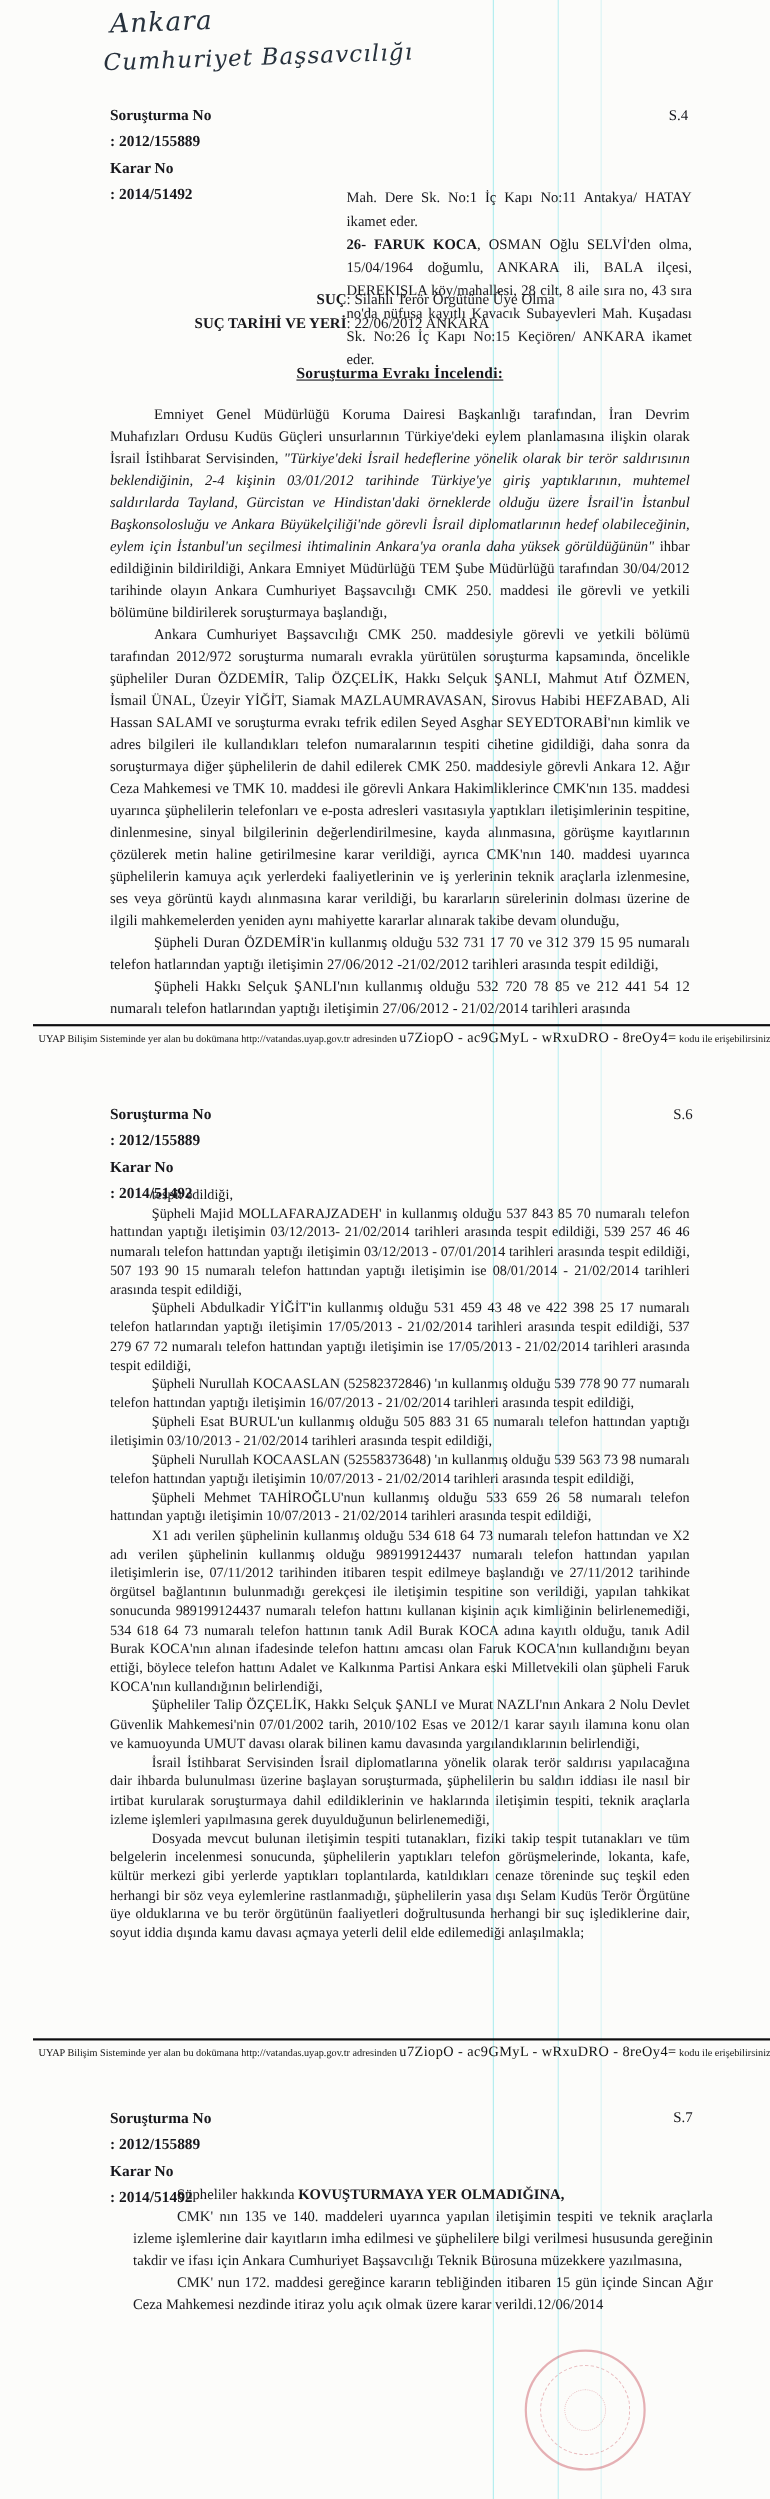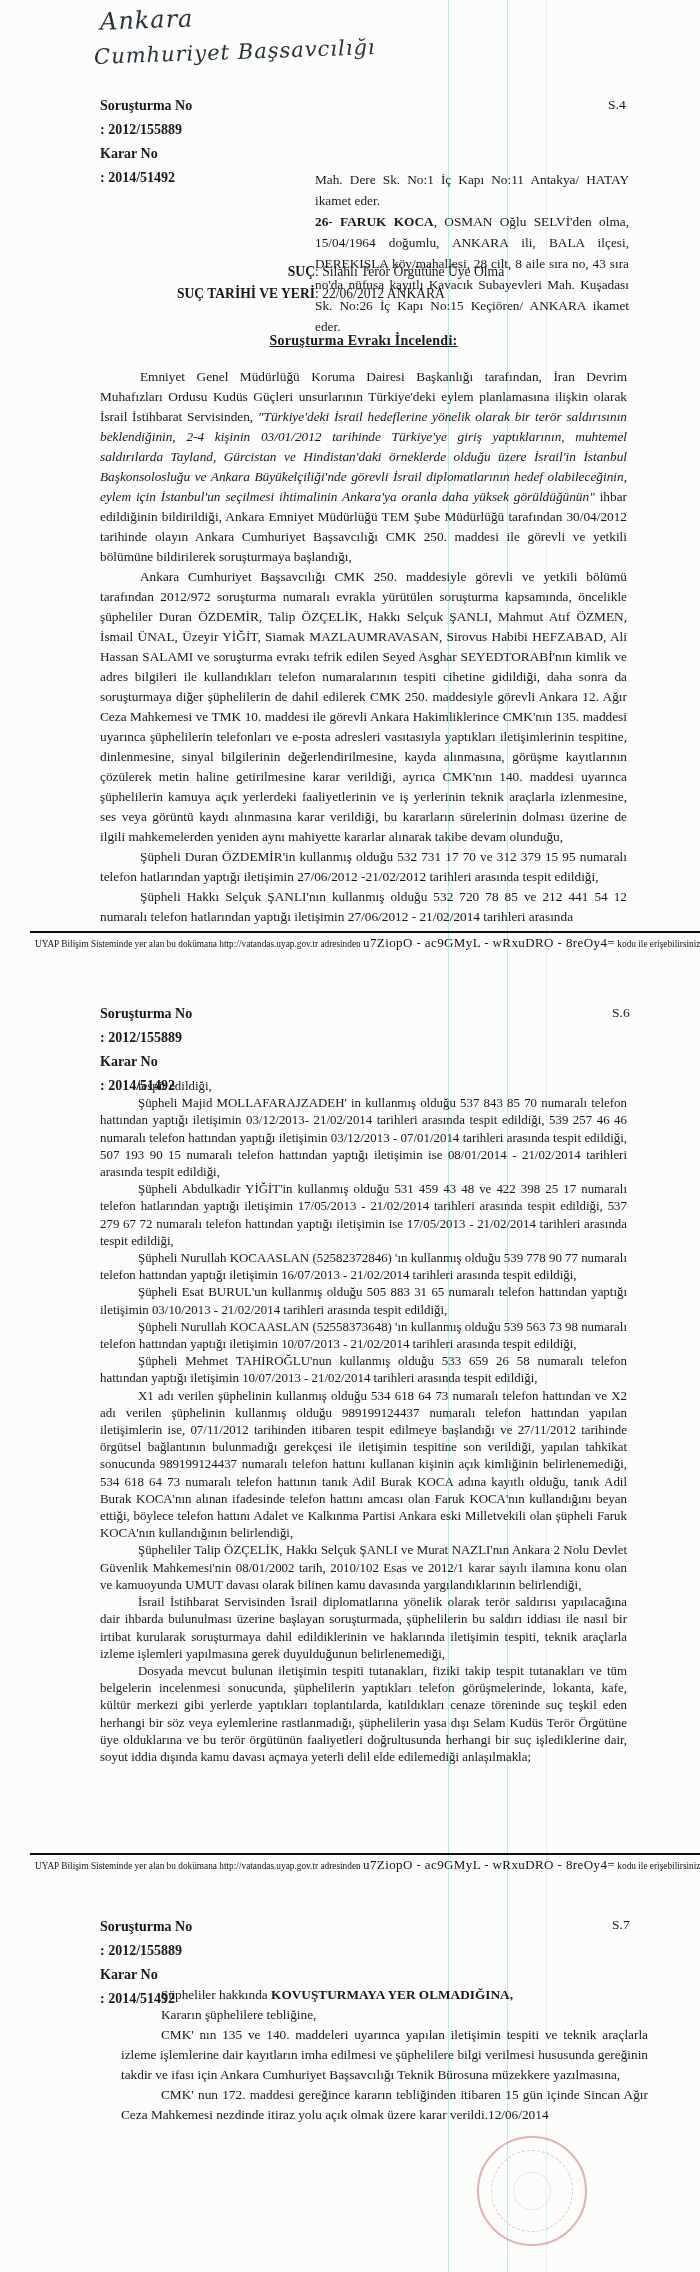--- a/index.html
+++ b/index.html
@@ -144,21 +144,21 @@
 
   <div class="body-col body2">
       <p class="para"><span>tespit edildiği,</span></p>
       <p class="para"><span>Şüpheli Majid MOLLAFARAJZADEH' in kullanmış olduğu 537 843 85 70 numaralı telefon hattından yaptığı iletişimin 03/12/2013- 21/02/2014 tarihleri arasında tespit edildiği, 539 257 46 46 numaralı telefon hattından yaptığı iletişimin 03/12/2013 - 07/01/2014 tarihleri arasında tespit edildiği, 507 193 90 15 numaralı telefon hattından yaptığı  iletişimin ise 08/01/2014 - 21/02/2014 tarihleri arasında tespit edildiği,</span></p>
       <p class="para"><span>Şüpheli Abdulkadir YİĞİT'in kullanmış olduğu 531 459 43 48 ve 422 398 25 17 numaralı telefon hatlarından yaptığı iletişimin 17/05/2013 - 21/02/2014 tarihleri arasında tespit edildiği, 537 279 67 72  numaralı telefon hattından yaptığı iletişimin ise 17/05/2013 - 21/02/2014 tarihleri arasında tespit edildiği,</span></p>
       <p class="para"><span>Şüpheli Nurullah KOCAASLAN (52582372846) 'ın kullanmış olduğu 539 778 90 77 numaralı telefon hattından yaptığı iletişimin 16/07/2013 - 21/02/2014 tarihleri arasında tespit edildiği,</span></p>
       <p class="para"><span>Şüpheli Esat BURUL'un  kullanmış olduğu 505 883 31 65 numaralı telefon  hattından yaptığı iletişimin 03/10/2013 - 21/02/2014 tarihleri arasında tespit edildiği,</span></p>
       <p class="para"><span>Şüpheli Nurullah KOCAASLAN (52558373648) 'ın kullanmış olduğu 539 563 73 98 numaralı telefon hattından yaptığı iletişimin 10/07/2013 - 21/02/2014 tarihleri arasında tespit edildiği,</span></p>
       <p class="para"><span>Şüpheli Mehmet TAHİROĞLU'nun kullanmış olduğu  533 659 26 58 numaralı telefon hattından yaptığı iletişimin 10/07/2013 - 21/02/2014 tarihleri arasında tespit edildiği,</span></p>
       <p class="para"><span>X1 adı verilen şüphelinin kullanmış olduğu 534 618 64 73 numaralı telefon hattından ve X2 adı verilen şüphelinin kullanmış olduğu 989199124437 numaralı telefon hattından yapılan  iletişimlerin ise,  07/11/2012  tarihinden itibaren tespit edilmeye başlandığı ve 27/11/2012 tarihinde örgütsel bağlantının bulunmadığı gerekçesi ile iletişimin tespitine son verildiği, yapılan tahkikat sonucunda 989199124437 numaralı telefon hattını kullanan kişinin açık kimliğinin belirlenemediği, 534 618 64 73 numaralı telefon hattının tanık Adil Burak KOCA adına kayıtlı olduğu, tanık Adil Burak KOCA'nın alınan ifadesinde telefon hattını amcası olan Faruk KOCA'nın kullandığını beyan ettiği, böylece telefon hattını Adalet ve Kalkınma Partisi  Ankara eski Milletvekili olan şüpheli Faruk KOCA'nın kullandığının belirlendiği,</span></p>
-      <p class="para"><span>Şüpheliler Talip ÖZÇELİK, Hakkı Selçuk ŞANLI ve Murat NAZLI'nın Ankara 2 Nolu Devlet Güvenlik Mahkemesi'nin 08/01/2002 tarih, 2010/102 Esas ve 2012/1 karar sayılı ilamına konu olan ve kamuoyunda UMUT davası olarak bilinen kamu davasında yargılandıklarının belirlendiği,</span></p>
+      <p class="para"><span>Şüpheliler Talip ÖZÇELİK, Hakkı Selçuk ŞANLI ve Murat NAZLI'nın Ankara 2 Nolu Devlet Güvenlik Mahkemesi'nin 07/01/2002 tarih, 2010/102 Esas ve 2012/1 karar sayılı ilamına konu olan ve kamuoyunda UMUT davası olarak bilinen kamu davasında yargılandıklarının belirlendiği,</span></p>
       <p class="para"><span>İsrail İstihbarat Servisinden İsrail diplomatlarına yönelik olarak terör saldırısı yapılacağına dair ihbarda bulunulması üzerine başlayan soruşturmada, şüphelilerin bu saldırı iddiası ile nasıl bir irtibat kurularak soruşturmaya dahil edildiklerinin ve haklarında iletişimin tespiti, teknik araçlarla izleme işlemleri yapılmasına gerek duyulduğunun belirlenemediği,</span></p>
       <p class="para"><span>Dosyada mevcut bulunan iletişimin tespiti tutanakları, fiziki takip tespit tutanakları ve tüm belgelerin incelenmesi sonucunda, şüphelilerin yaptıkları telefon görüşmelerinde, lokanta, kafe, kültür merkezi gibi yerlerde yaptıkları toplantılarda, katıldıkları cenaze töreninde suç teşkil eden herhangi bir söz veya eylemlerine rastlanmadığı, şüphelilerin yasa dışı Selam Kudüs Terör Örgütüne üye olduklarına ve bu terör örgütünün faaliyetleri doğrultusunda herhangi bir suç işlediklerine dair, soyut iddia dışında kamu davası açmaya yeterli delil elde edilemediği anlaşılmakla;</span></p>
     </div>
 
   <div class="footer f2">
     <hr class="footer-rule">
     <div class="footer-text">
       <span>UYAP Bilişim Sisteminde yer alan bu dokümana http://vatandas.uyap.gov.tr adresinden </span><span class="fcode">u7ZiopO - ac9GMyL - wRxuDRO - 8reOy4=</span><span> kodu ile erişebilirsiniz.</span>
     </div>
   </div>
@@ -170,21 +170,20 @@
     </div>
     <div class="case-row">
       <span class="case-label">Karar No</span>
       <span class="case-value">: 2014/51492</span>
     </div>
   </div>
   <div class="page-num" style="left:612px;top:1917px;">S.7</div>
 
   <div class="body-col body3">
       <p class="para"><span>Şüpheliler hakkında  </span><span class="b">KOVUŞTURMAYA YER OLMADIĞINA,</span></p>
-      <p class="para"><span>Kararın şüphelilere tebliğine,</span></p>
       <p class="para"><span>CMK' nın 135 ve 140. maddeleri uyarınca yapılan iletişimin tespiti ve teknik araçlarla izleme işlemlerine dair kayıtların imha edilmesi ve şüphelilere bilgi verilmesi hususunda gereğinin takdir ve ifası için Ankara Cumhuriyet Başsavcılığı Teknik Bürosuna müzekkere yazılmasına,</span></p>
       <p class="para"><span>CMK' nun  172. maddesi gereğince kararın tebliğinden itibaren 15 gün  içinde Sincan Ağır Ceza Mahkemesi nezdinde itiraz yolu açık olmak üzere karar verildi.12/06/2014</span></p>
     </div>
 
   <div class="stamp">
     <div class="stamp-inner"></div>
     <div class="stamp-core"></div>
   </div>
 
 </div>

